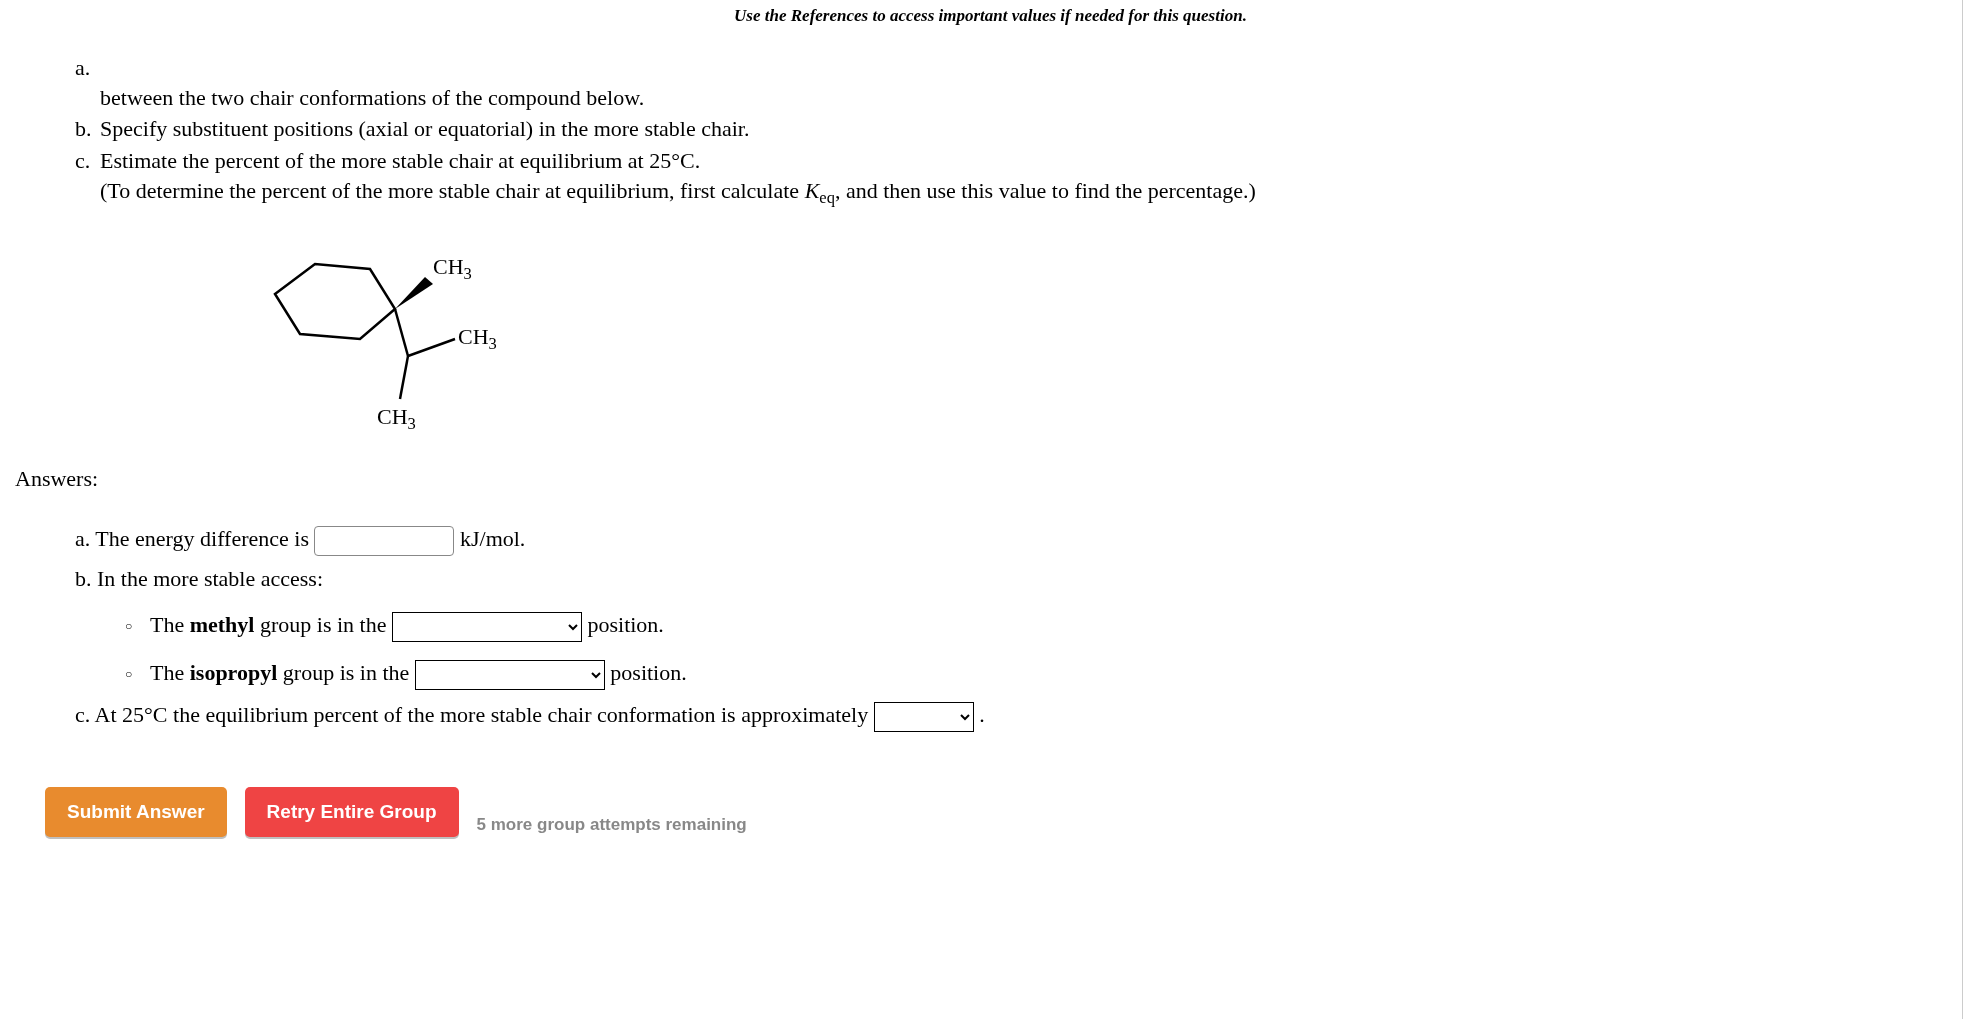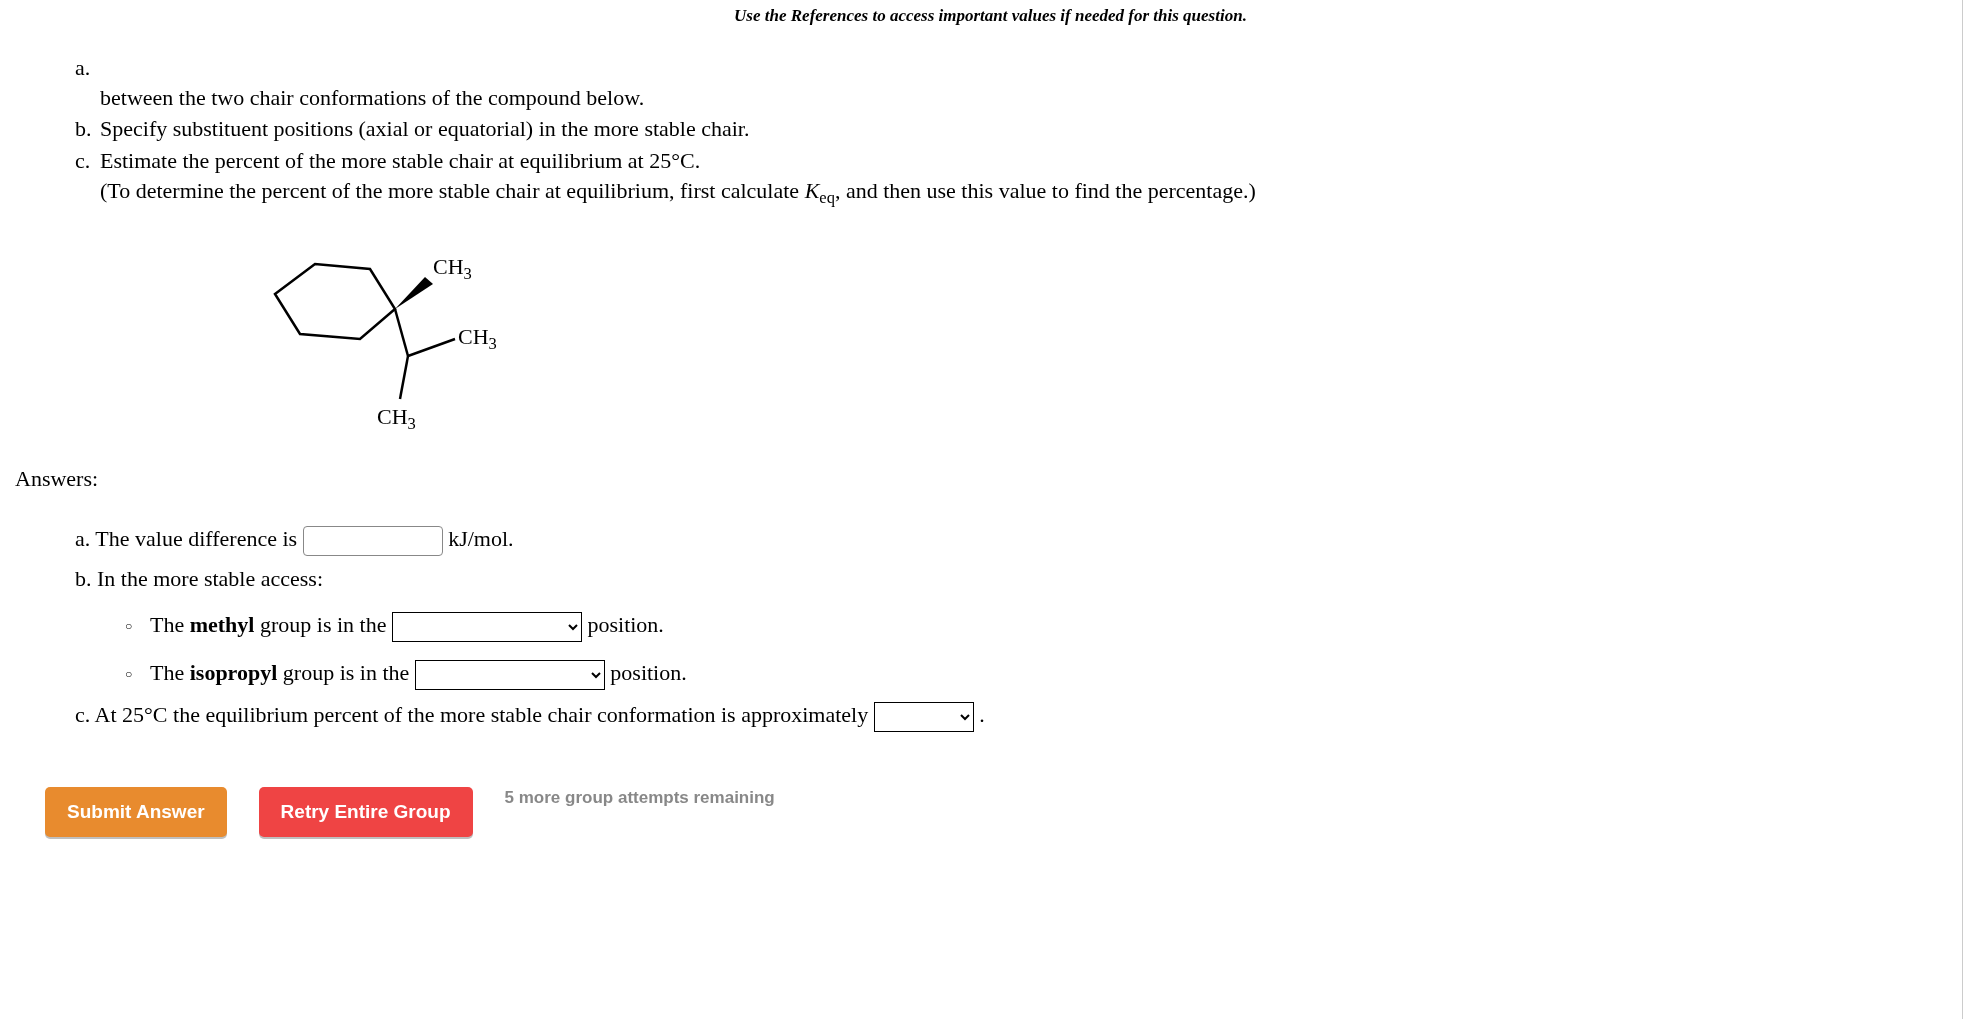--- a/index.html
+++ b/index.html
@@ -80,22 +80,22 @@
     font-size: 18px;
     vertical-align: middle;
     background: #fff;
   }
   .sel-wide { width: 190px; }
   .sel-narrow { width: 100px; }
   .button-row {
     margin-top: 55px;
     margin-left: 30px;
     display: flex;
-    align-items: flex-start;
-    gap: 32px;
+    align-items: flex-end;
+    gap: 18px;
     font-family: Arial, Helvetica, sans-serif;
   }
   .btn {
     border: none;
     color: #fff;
     font-weight: bold;
     font-size: 19px;
     padding: 14px 22px;
     border-radius: 5px;
     cursor: pointer;
@@ -167,21 +167,21 @@
   </div>
   <div style="position:absolute; left:132px; top:168px; font-size:22px;">
     <span>CH</span><span class="sub3">3</span>
   </div>
 </div>
 
 <div class="answers-header">Answers:</div>
 
 <div class="answer-section">
   <div class="answer-item">
-    <span>a. The value difference is </span>
+    <span>a. The energy difference is </span>
     <input type="text" class="inp-medium" style="">
     <span> kJ/mol.</span>
   </div>
   <div class="answer-item">b. In the more stable access:</div>
   <ul class="sub-list">
     <li>
       <span>The </span><b>methyl</b><span> group is in the </span>
       <select class="sel-wide"><option></option></select>
       <span> position.</span>
     </li>

